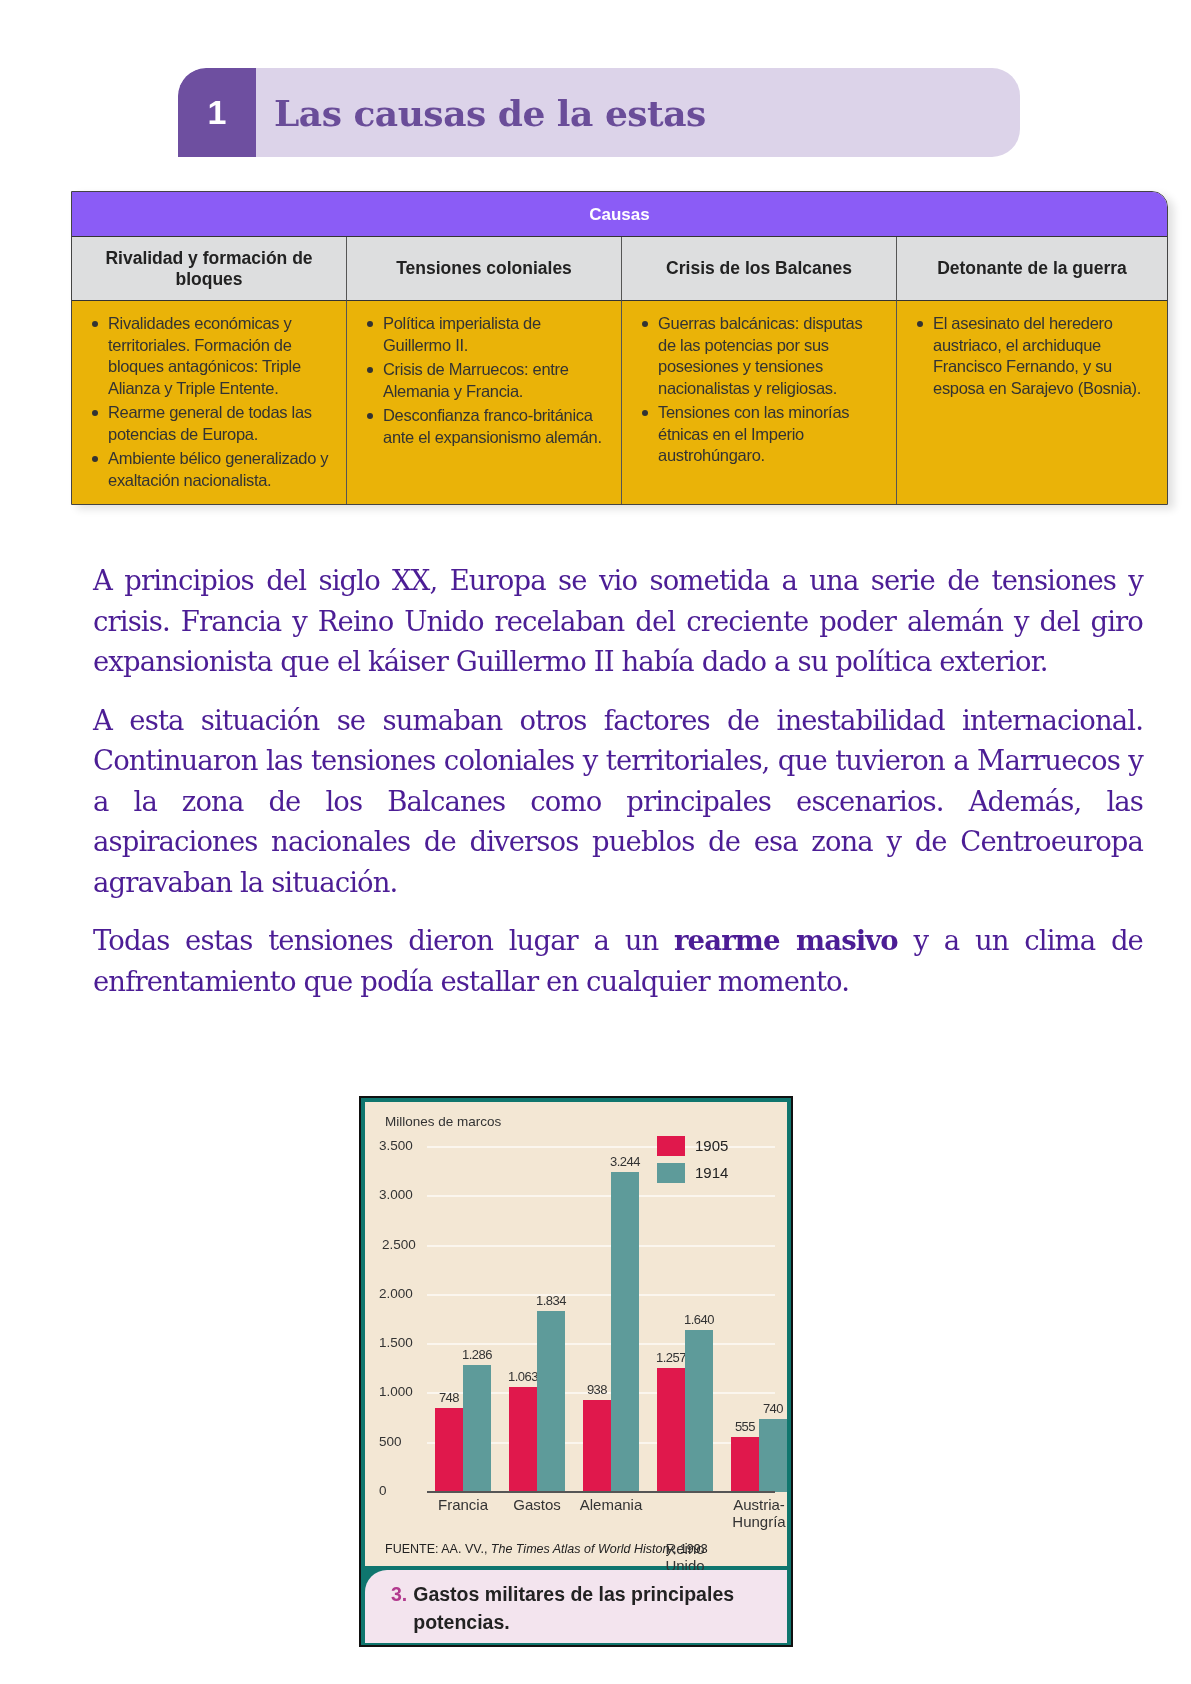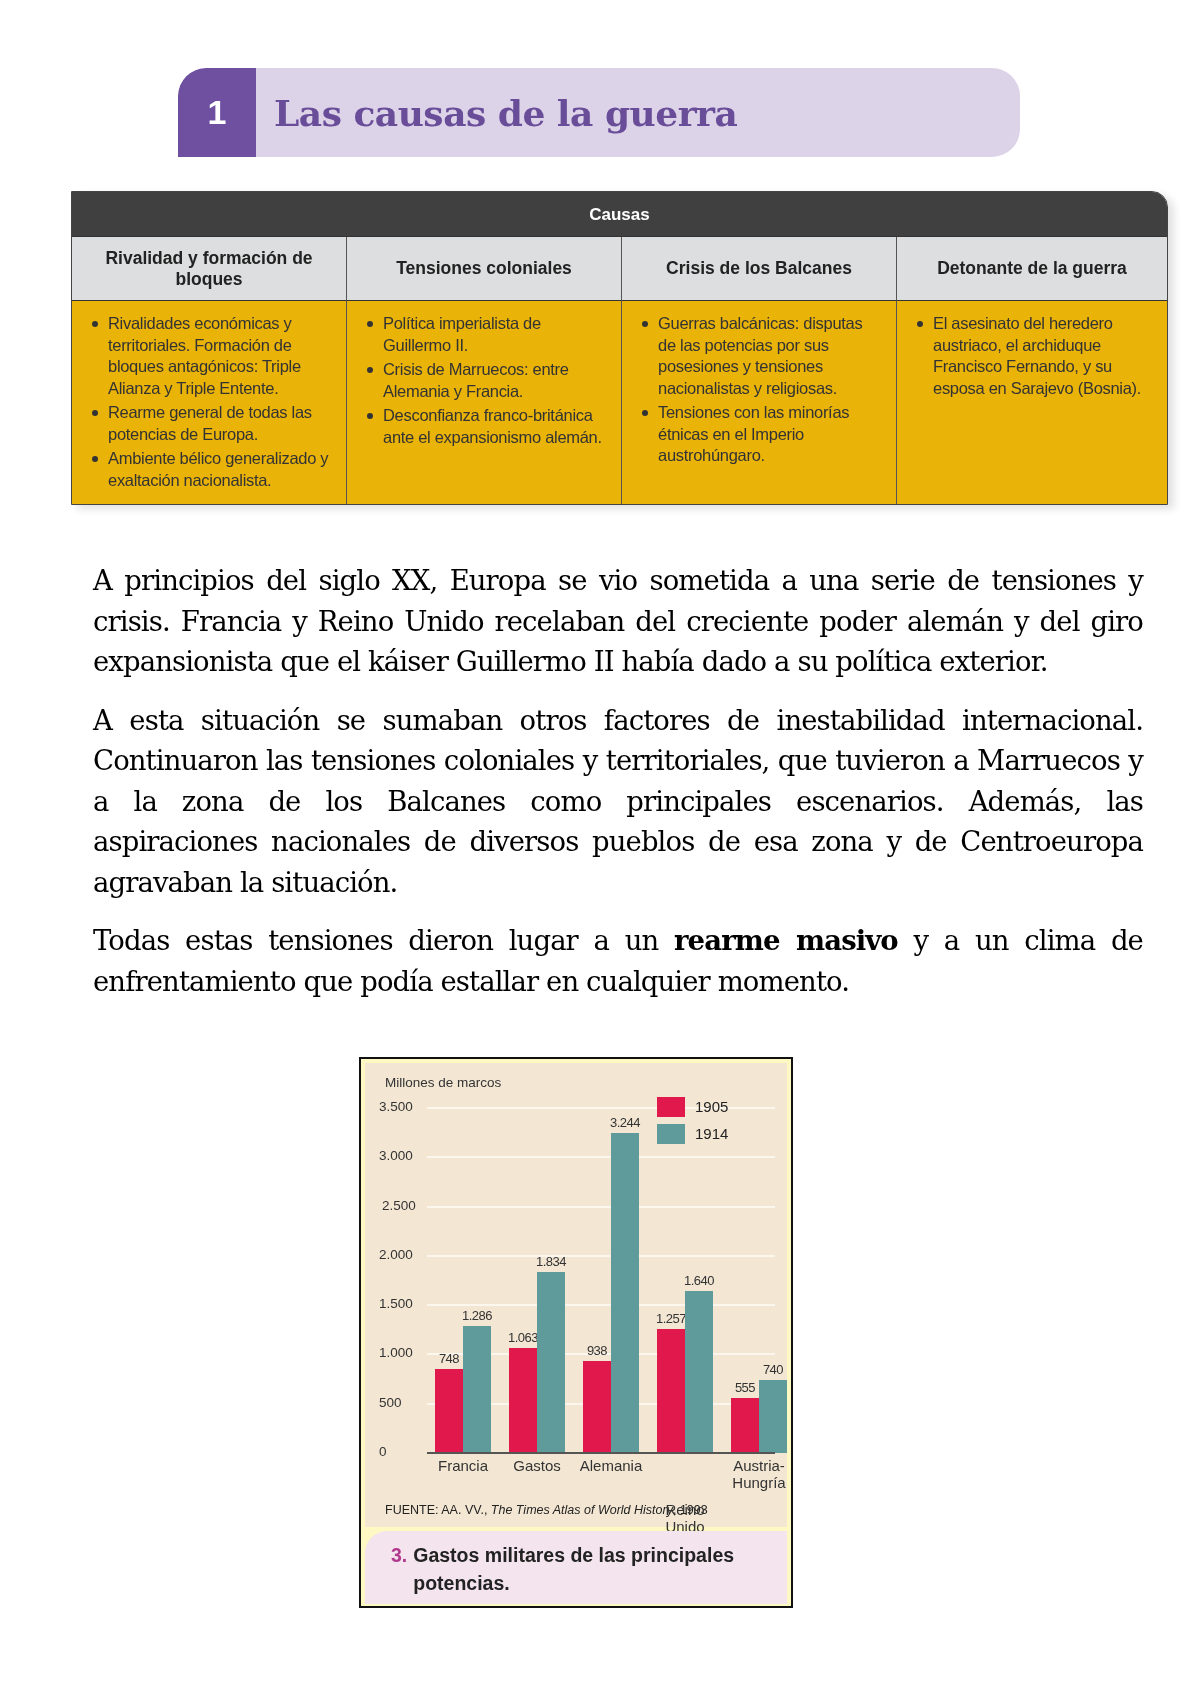--- a/index.html
+++ b/index.html
@@ -26,21 +26,21 @@
     font-family: "DejaVu Serif", serif; font-size: 36px; color: #6a4d99; font-weight: bold;
     letter-spacing: -0.5px;
   }
   
   .causes-table {
     position: absolute; left: 71px; top: 191px; width: 1097px;
     border: 1.5px solid #444; border-top-right-radius: 16px; overflow: hidden;
     box-shadow: 6px 4px 8px rgba(0,0,0,0.12);
   }
   .t-head {
-    background: #404040; color: #fff; text-align: center; font-weight: bold;
+    background: #8b5cf6; color: #fff; text-align: center; font-weight: bold;
     font-size: 17px; height: 45px; line-height: 45px; border-bottom: 1.5px solid #333;
   }
   .t-cols { display: grid; grid-template-columns: 275px 275px 275px 1fr; }
   .t-colhead {
     background: #dddedf; height: 64px; display: flex; align-items: center; justify-content: center;
     text-align: center; font-weight: bold; font-size: 17.5px; line-height: 21px; color: #222;
     border-right: 1px solid #555; border-bottom: 1.5px solid #333; padding: 0 10px;
   }
   .t-colhead:last-child, .t-cell:last-child { border-right: none; }
   .t-cell {
@@ -50,28 +50,28 @@
   .t-cell ul { list-style: none; }
   .t-cell li { position: relative; padding-left: 16px; margin-bottom: 3px; }
   .t-cell li::before {
     content: ""; position: absolute; left: 0; top: 8px; width: 6px; height: 6px;
     border-radius: 50%; background: #333;
   }
   
   .body-text {
     position: absolute; left: 93px; top: 560px; width: 1050px;
     font-family: "DejaVu Serif", serif; font-size: 27.5px; line-height: 40.5px;
-    color: #000000; letter-spacing: -0.9px; text-align: justify;
+    color: #4c1d95; letter-spacing: -0.9px; text-align: justify;
   }
   .body-text p { margin-bottom: 18px; }
   .body-text b { font-weight: bold; }
   
   .figure {
-    position: absolute; left: 359px; top: 1057px; width: 434px; height: 551px;
-    border: 2px solid #111; background: #fef9c3; text-decoration: underline;
+    position: absolute; left: 359px; top: 1096px; width: 434px; height: 551px;
+    border: 2px solid #111; background: #0f766e; text-decoration: underline;
   }
   .chart-area { position: absolute; left: 4px; top: 4px; width: 422px; height: 464px; background: #f3e7d4; }
   .y-title { position: absolute; left: 20px; top: 12px; font-size: 13.5px; color: #333; }
   .y-tick { position: absolute; left: 14px; font-size: 13.5px; color: #333; width: 40px; }
   .gridline { position: absolute; left: 62px; right: 12px; height: 2px; background: #fbf6ee; }
   .axis { position: absolute; left: 62px; right: 12px; height: 2px; background: #555; }
   .bar { position: absolute; width: 28px; }
   .bar.s1905 { background: #e0184c; }
   .bar.s1914 { background: #5e9b9a; }
   .val-label { position: absolute; font-size: 13px; color: #333; width: 50px; text-align: center; letter-spacing: -0.5px; }
@@ -86,21 +86,21 @@
     font-weight: bold; font-size: 19.5px; line-height: 28px; color: #222;
   }
   .caption-num { color: #b23a8e; margin-right: 6px; }
   .caption-text { display: inline-block; width: 360px; vertical-align: top; }
 </style>
 </head>
 <body>
 
 <div class="sec-header">
   <div class="sec-num">1</div>
-  <div class="sec-title">Las causas de la guerra</div>
+  <div class="sec-title">Las causas de la estas</div>
 </div>
 
 <div class="causes-table">
   <div class="t-head">Causas</div>
   <div class="t-cols">
     <div class="t-colhead">Rivalidad y formación de bloques</div>
     <div class="t-colhead">Tensiones coloniales</div>
     <div class="t-colhead">Crisis de los Balcanes</div>
     <div class="t-colhead">Detonante de la guerra</div>
   </div>

